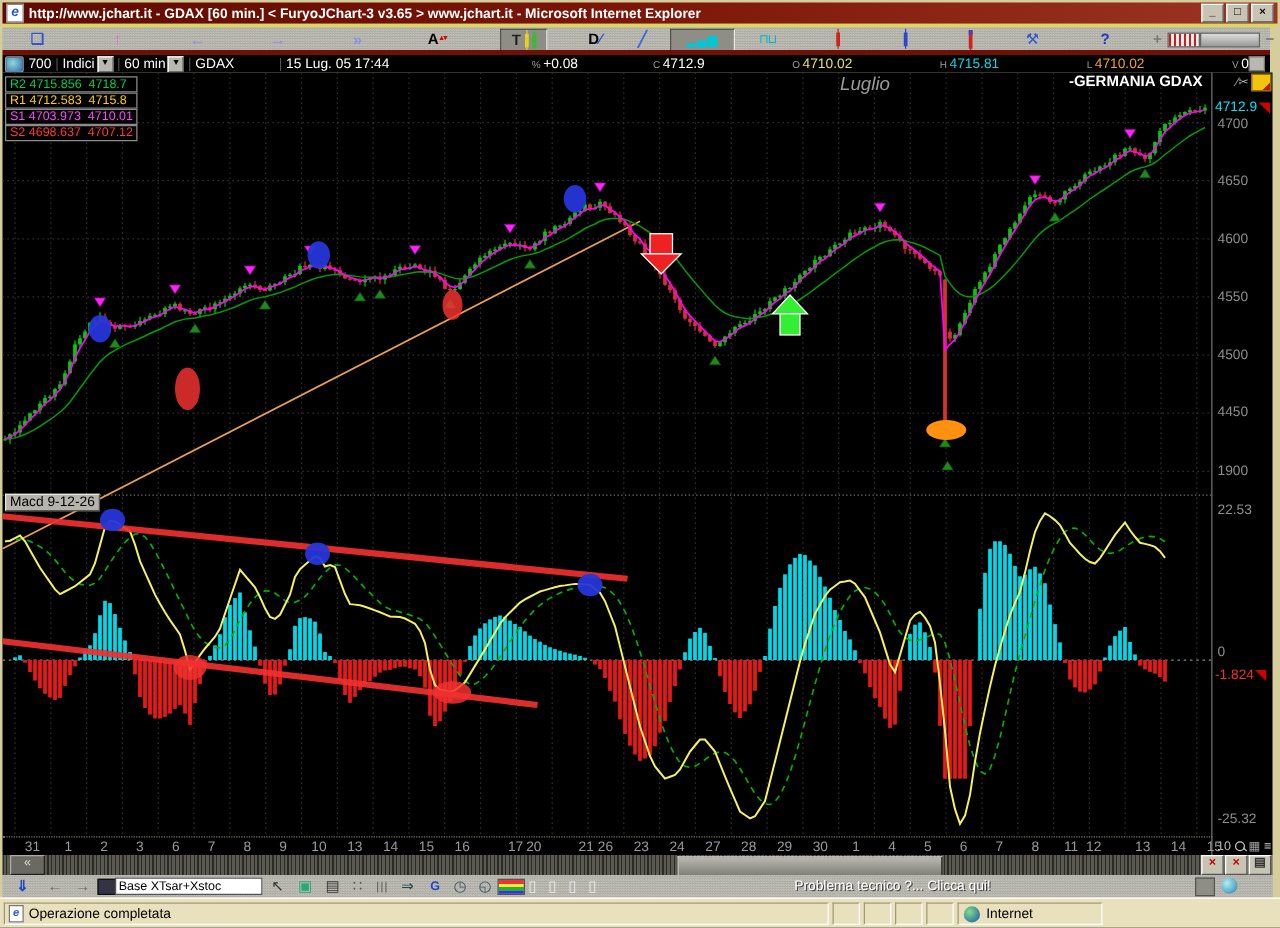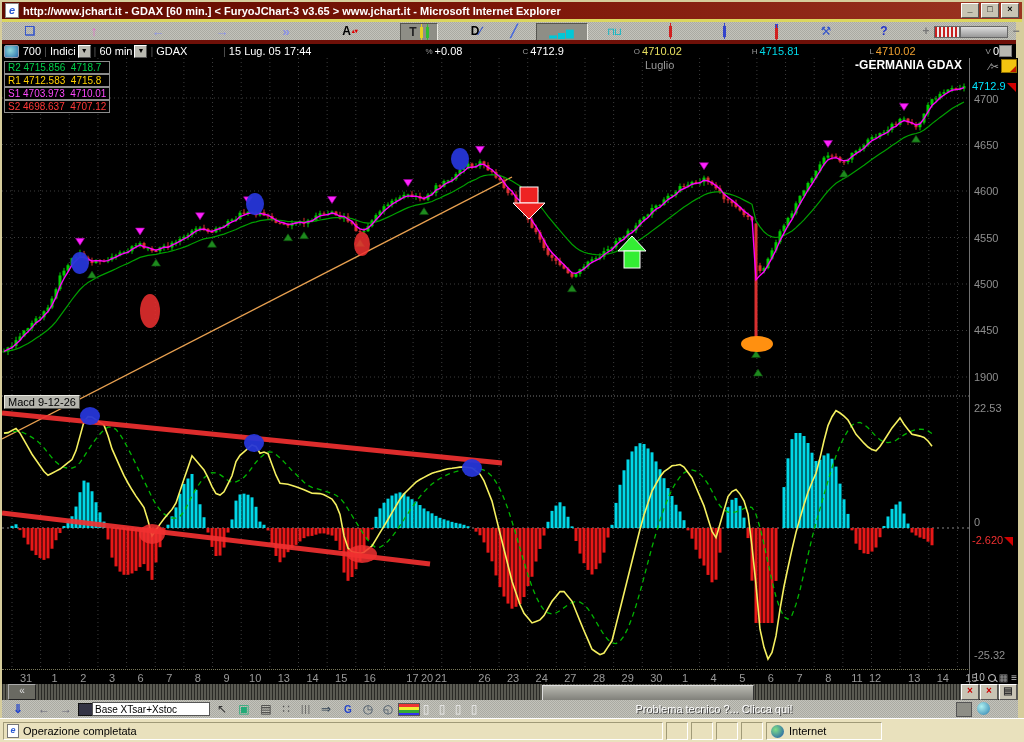--- a/index.html
+++ b/index.html
@@ -23,21 +23,21 @@
   #quotebar{left:2px;top:44px;width:1014px;height:14px;background:#000;color:#fff;display:flex;align-items:center;font-size:11px;white-space:nowrap;}
   #quotebar .lbl{color:#9a9a9a;font-size:8px;margin:0 2px 0 10px;}
   #quotebar .sep{color:#555;margin:0 3px;}
   .ddbtn{width:12px;height:11px;background:#b8b8b0;border:1px solid;border-color:#fff #555 #555 #fff;color:#000;font-size:7px;line-height:10px;text-align:center;margin-left:2px;}
   .qicon{width:14px;height:11px;margin:0 4px 0 2px;border-radius:2px;background:radial-gradient(circle at 40% 40%,#8fd8d8,#2a6fae);border:1px solid #99a;}
   
   #chart{left:2px;top:58px;width:1016px;height:626px;background:#000;}
   #plot{position:absolute;left:0;top:0;}
   #pivotbox{left:2px;top:3px;font-size:10px;line-height:11px;border-radius:15px;}
   .pivrow{border:1px solid #8c8c8c;background:#000;padding:0 3px;margin-bottom:0px;white-space:pre;}
-  #monthlbl{left:643px;top:1px;color:#9a9a9a;font-size:11px;}
+  #monthlbl{left:670px;top:1px;color:#9a9a9a;font-size:15px;font-style:italic;}
   #charttitle{right:56px;top:0px;color:#fff;font-size:12px;font-weight:bold;}
   #macdlbl{left:2px;top:337px;background:#b4b4ac;color:#000;font-size:11px;padding:0 3px;border:1px solid;border-color:#e8e8e0 #55554f #55554f #e8e8e0;}
   #ycol{right:0;top:0;width:48px;height:626px;border-left:1px solid #707070;}
   .ylab{position:absolute;left:4px;color:#8e8e8e;font-size:11px;transform:translateY(-6px);}
   .curval{position:absolute;left:2px;font-size:11px;transform:translateY(-6px);white-space:nowrap;}
   .flag{display:inline-block;width:0;height:0;border-top:9px solid #d00000;border-left:9px solid transparent;vertical-align:middle;margin-left:1px;}
   #ycoltop{position:absolute;right:1px;top:1px;display:flex;align-items:center;gap:2px;}
   #snapicon{width:14px;height:12px;background:#f2c410;position:relative;border:1px solid #907000;}
   #snapicon::after{content:"";position:absolute;right:0;bottom:0;border-bottom:6px solid #c01800;border-left:6px solid transparent;}
   #xaxis{left:0;top:611px;width:968px;height:15px;border-top:1px dotted #7a7a5a;color:#9a9a9a;font-size:11px;}
@@ -967,21 +967,21 @@
     <span class="curval" style="top:28px;color:#00e5ff;"><span>4712.9</span><span class="flag"></span></span>
     <span class="ylab" style="top:41px;">4700</span>
     <span class="ylab" style="top:87px;">4650</span>
     <span class="ylab" style="top:133px;">4600</span>
     <span class="ylab" style="top:180px;">4550</span>
     <span class="ylab" style="top:226px;">4500</span>
     <span class="ylab" style="top:272px;">4450</span>
     <span class="ylab" style="top:319px;">1900</span>
     <span class="ylab" style="top:350px;">22.53</span>
     <span class="ylab" style="top:464px;">0</span>
-    <span class="curval" style="top:482px;color:#f03030;"><span>-2.620</span><span class="flag"></span></span>
+    <span class="curval" style="top:482px;color:#f03030;"><span>-1.824</span><span class="flag"></span></span>
     <span class="ylab" style="top:597px;">-25.32</span>
     <div id="ycolbot">
       <span>10</span>
       <span class="mag"></span>
       <span style="color:#999;">▦</span>
       <span style="color:#ccc;">≡</span>
     </div>
   </div>
 
   <div id="xaxis" class="px">
@@ -993,21 +993,21 @@
       <span style="left: 155.25px;">7</span>
       <span style="left: 183.9px;">8</span>
       <span style="left: 212.55px;">9</span>
       <span style="left: 241.2px;">10</span>
       <span style="left: 269.85px;">13</span>
       <span style="left: 298.5px;">14</span>
       <span style="left: 327.15px;">15</span>
       <span style="left: 355.8px;">16</span>
       <span style="left: 384.45px; margin-left: 14px;">17</span>
       <span style="left: 413.1px;">20</span>
-      <span style="left: 427px;">21</span>
+      <span style="left: 455px;">21</span>
       <span style="left: 470.4px;">26</span>
       <span style="left: 499.05px;">23</span>
       <span style="left: 527.7px;">24</span>
       <span style="left: 556.35px;">27</span>
       <span style="left: 585px;">28</span>
       <span style="left: 613.65px;">29</span>
       <span style="left: 642.3px;">30</span>
       <span style="left: 670.95px;">1</span>
       <span style="left: 699.6px;">4</span>
       <span style="left: 728.25px;">5</span>

